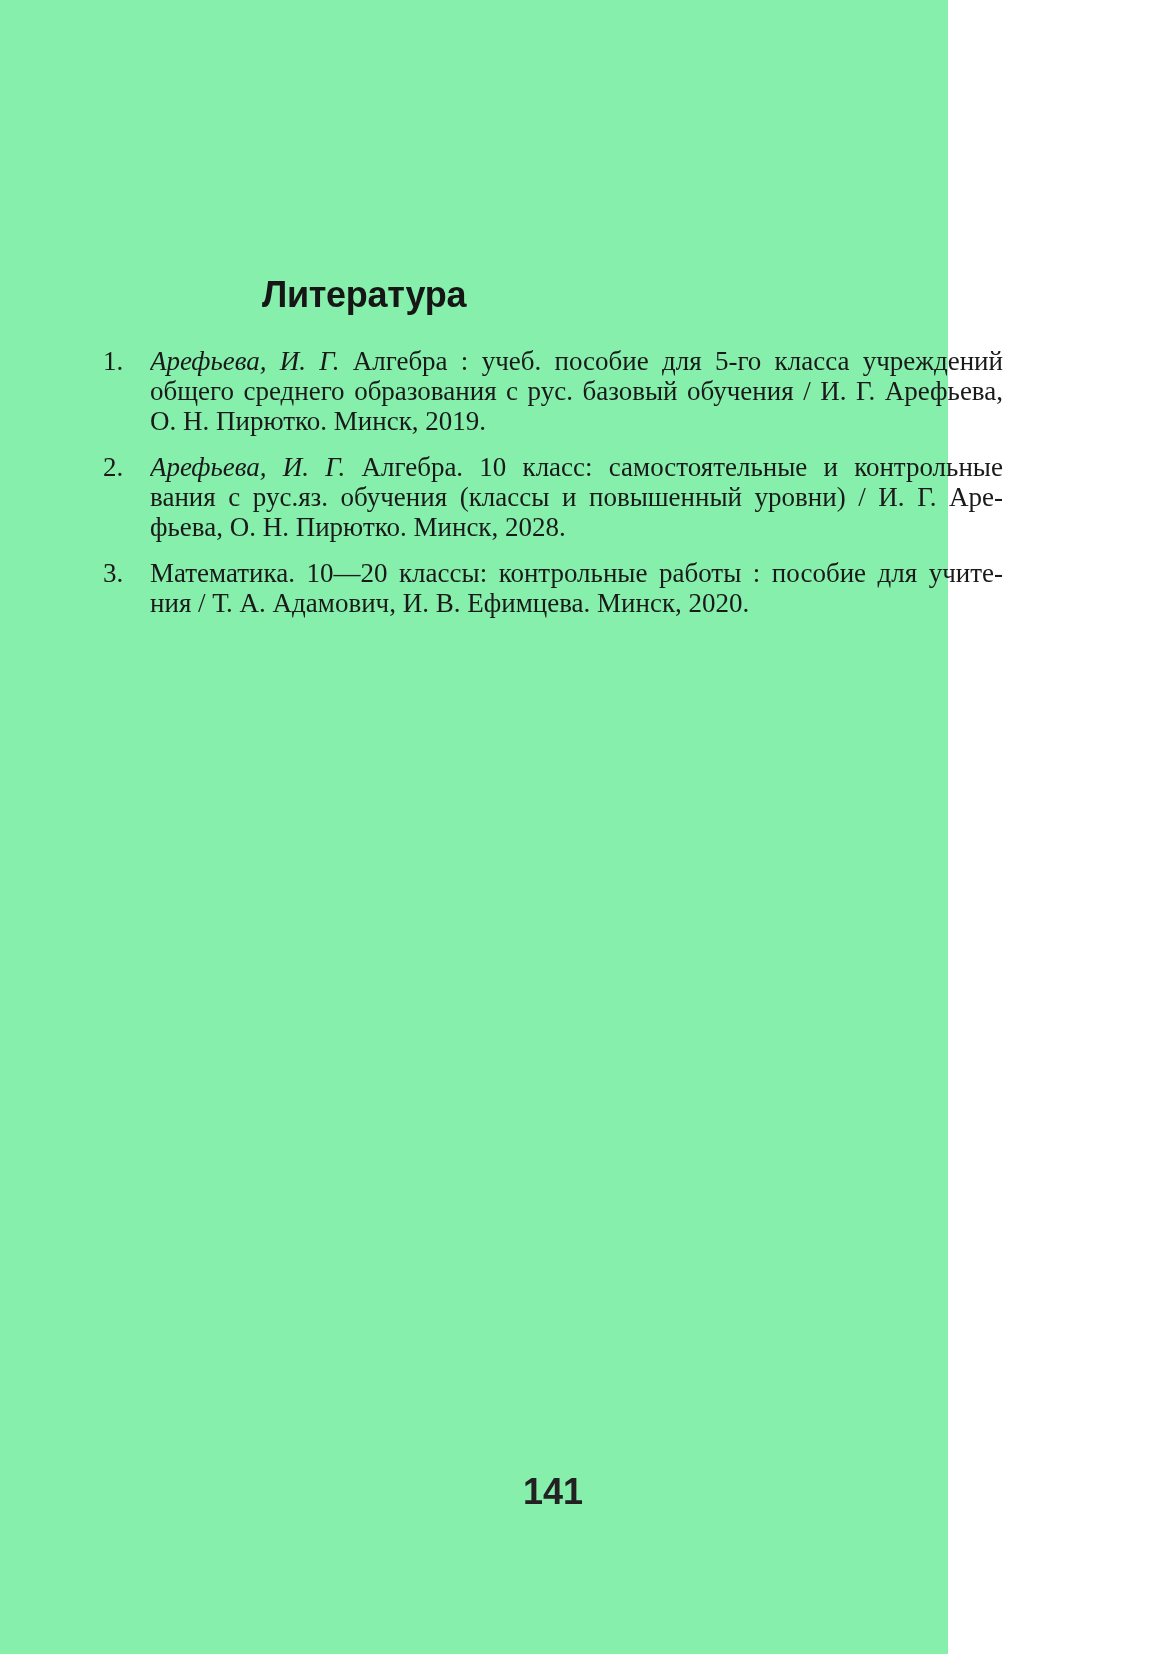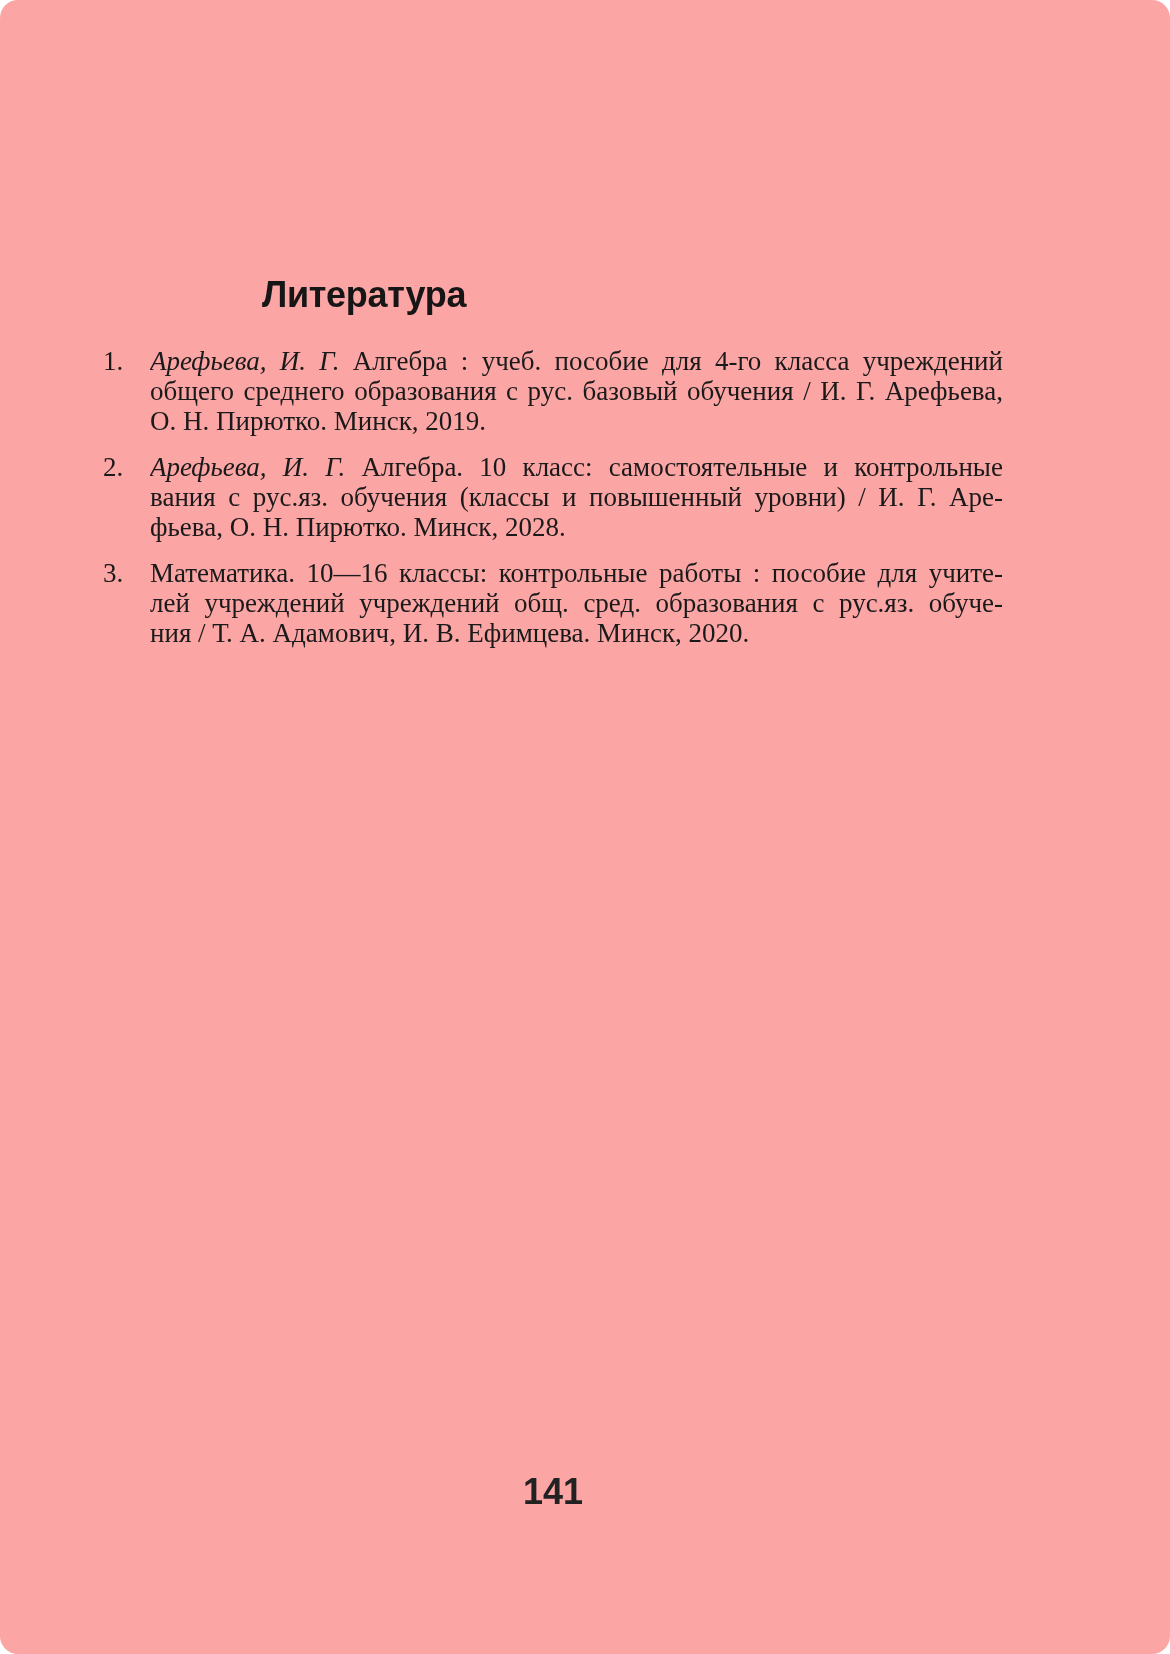--- a/index.html
+++ b/index.html
@@ -7,24 +7,23 @@
   body {
     width: 1170px;
     height: 1654px;
     position: relative;
     font-family: "Liberation Serif", serif;
     color: #1a1a1a;
     overflow: hidden;
   }
   .page {
     position: relative;
-    width: 1170px;
+    width: 948px;
     height: 1654px;
-    background: #fca5a5;
-    border-radius: 18px;
+    background: #86efac;
   }
   .content {
     position: absolute;
     left: 103px;
     top: 0;
     width: 900px;
   }
   .doc-title {
     padding-top: 273px;
     margin-left: 159px;
@@ -84,36 +83,35 @@
 
 <div class="page">
   <div class="content">
 
     <h1 class="doc-title">Литература</h1>
 
     <ol class="ref-list">
 
       <li class="ref-item">
         <span class="ref-num">1.</span>
-        <div class="ln"><em class="ref-author">Арефьева, И. Г.</em> <span>Алгебра : учеб. пособие для 4-го класса учреждений</span></div>
+        <div class="ln"><em class="ref-author">Арефьева, И. Г.</em> <span>Алгебра : учеб. пособие для 5-го класса учреждений</span></div>
         <div class="ln">общего среднего образования с рус. базовый обучения / И. Г. Арефьева,</div>
         <div class="ln ln-last">О. Н. Пирютко. Минск, 2019.</div>
       </li>
 
       <li class="ref-item">
         <span class="ref-num">2.</span>
         <div class="ln"><em class="ref-author">Арефьева, И. Г.</em> <span>Алгебра. 10 класс: самостоятельные и контрольные</span></div>
         <div class="ln">вания с рус.яз. обучения (классы и повышенный уровни) / И. Г. Аре-</div>
         <div class="ln ln-last">фьева, О. Н. Пирютко. Минск, 2028.</div>
       </li>
 
       <li class="ref-item">
         <span class="ref-num">3.</span>
-        <div class="ln">Математика. 10—16 классы: контрольные работы : пособие для учите-</div>
-        <div class="ln">лей учреждений учреждений общ. сред. образования с рус.яз. обуче-</div>
+        <div class="ln">Математика. 10—20 классы: контрольные работы : пособие для учите-</div>
         <div class="ln ln-last">ния / Т. А. Адамович, И. В. Ефимцева. Минск, 2020.</div>
       </li>
 
     </ol>
   </div>
 
   <div class="page-number">141</div>
 </div>
 
 </body></html>

